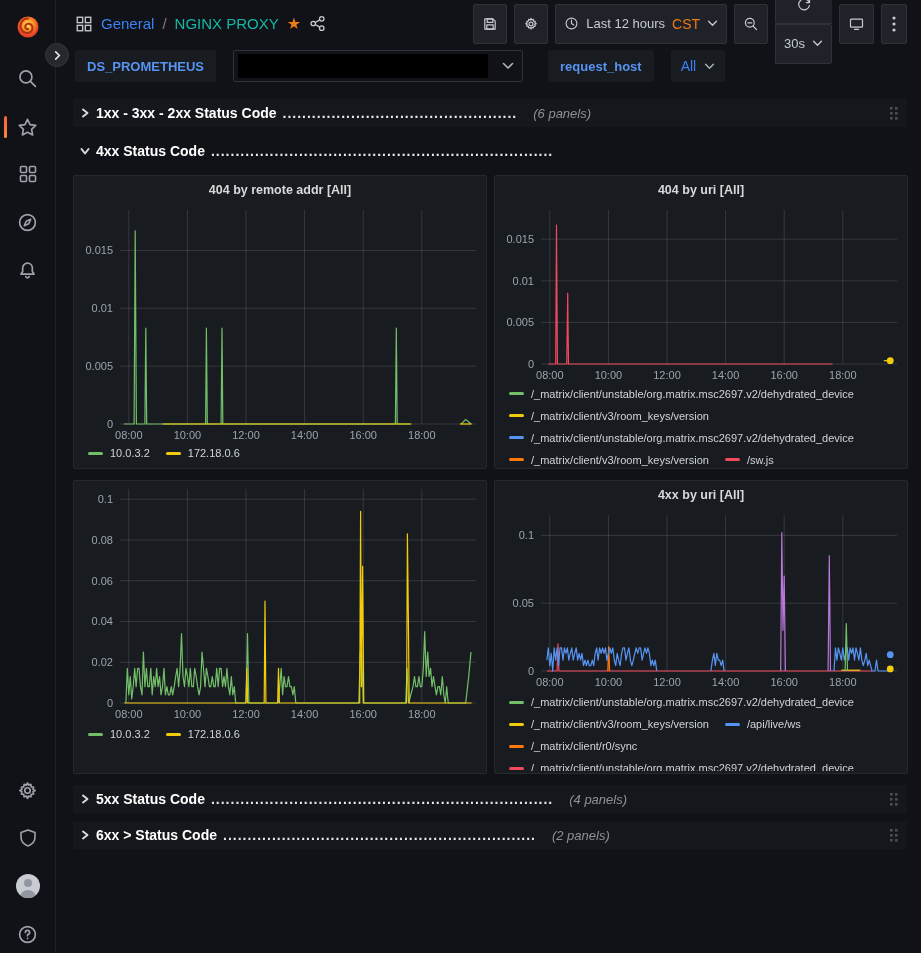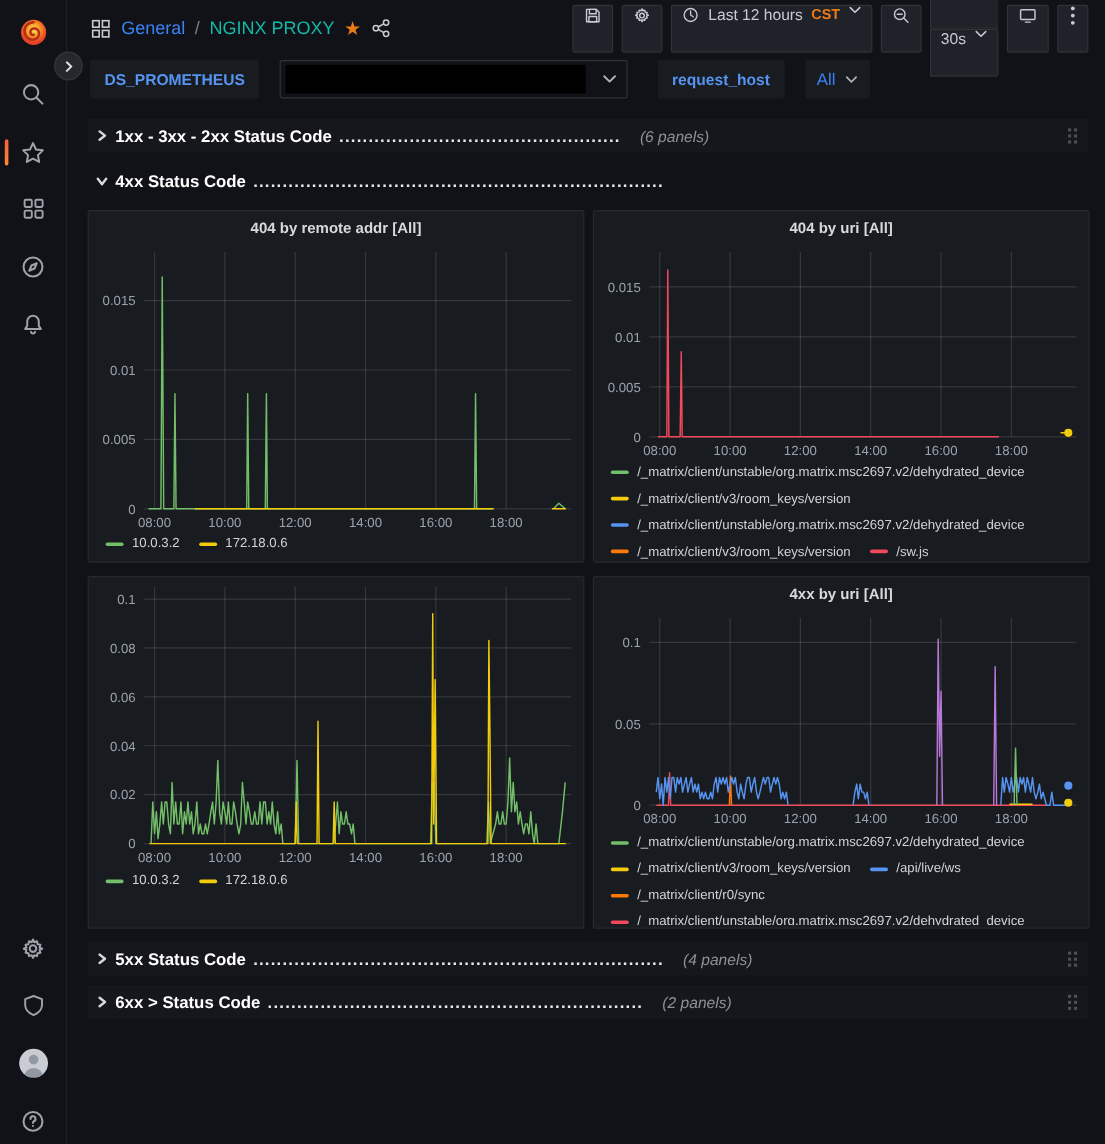--- a/index.html
+++ b/index.html
@@ -14,26 +14,26 @@
   .avatar-bg{width:24px;height:24px;border-radius:50%;background:#c9cdd3;display:flex;align-items:flex-end;justify-content:center;overflow:hidden;}
   
   .main{margin-left:56px;width:865px;}
   .topbar{height:47px;display:flex;align-items:center;padding:0 14px 0 19px;}
   .crumb{display:flex;align-items:center;gap:8px;font-size:15px;}
   .crumb .sect{color:#3b82f6;cursor:pointer;}
   .crumb .sep{color:#7b8087;}
   .crumb .title{color:#14b8a6;cursor:pointer;}
   .star-filled{color:#eb7b18;font-size:16px;cursor:pointer;}
   .toolbar{margin-left:auto;display:flex;align-items:center;gap:7px;}
-  .tbtn{height:40px;min-width:34px;box-sizing:border-box;background:#1f2228;border:1px solid #2f3237;border-radius:2px;display:flex;justify-content:center;gap:7px;padding:0 8px;color:#c7cbd1;font-size:13px;cursor:pointer;}
+  .tbtn{height:40px;min-width:34px;box-sizing:border-box;background:#1f2228;border:1px solid #2f3237;border-radius:2px;display:flex;align-items:center;justify-content:center;gap:7px;padding:0 8px;color:#c7cbd1;font-size:13px;cursor:pointer;}
   .tbtn svg{stroke:#c7cbd1;fill:none;stroke-width:1.5;stroke-linecap:round;stroke-linejoin:round;}
   .tgroup{display:flex;flex-direction:column;}
   .tgroup .tbtn:first-child{border-right:none;border-radius:2px 0 0 2px;}
   .tgroup .tbtn:last-child{border-radius:0 2px 2px 0;}
-  .tz{color:#eb7b18;font-size:12px;font-weight:bold;}
+  .tz{color:#eb7b18;font-size:14px;font-weight:normal;}
   .kebab{min-width:26px;padding:0 4px;}
   
   .varbar{display:flex;align-items:center;gap:17px;padding:3px 14px 9px 19px;}
   .vchip{height:32px;display:flex;align-items:center;padding:0 12px;background:#181b20;border-radius:2px;font-size:13px;font-weight:bold;color:#5794f2;cursor:pointer;}
   .vdrop{height:32px;box-sizing:border-box;width:290px;background:#111217;border:1px solid #2f3237;border-radius:2px;display:flex;align-items:center;padding:0 8px 0 4px;cursor:pointer;}
   .redacted{width:250px;height:24px;background:#000000;}
   .vall{height:32px;display:flex;align-items:center;gap:8px;padding:0 10px;background:#181b20;border-radius:2px;font-size:14px;color:#3b82f6;cursor:pointer;}
   .caret{stroke:#aeb4bc;fill:none;stroke-width:1.6;stroke-linecap:round;stroke-linejoin:round;}
   
   .content{padding:0 14px 0 17px;}

